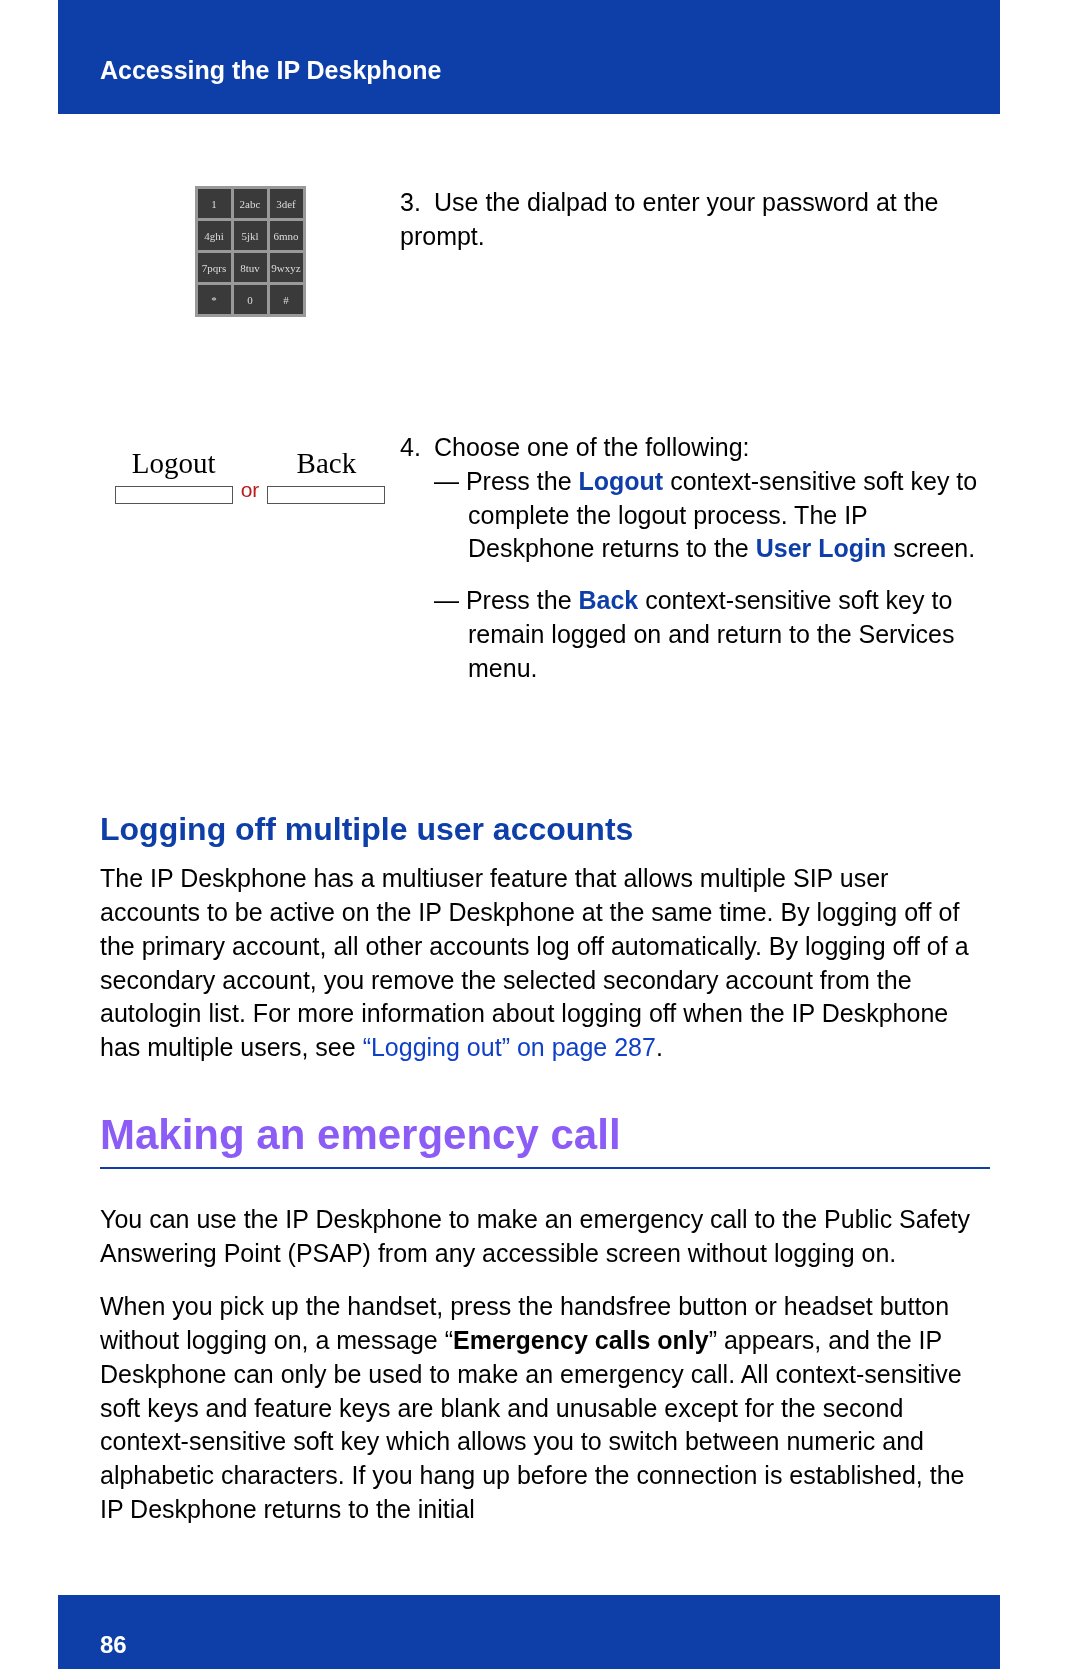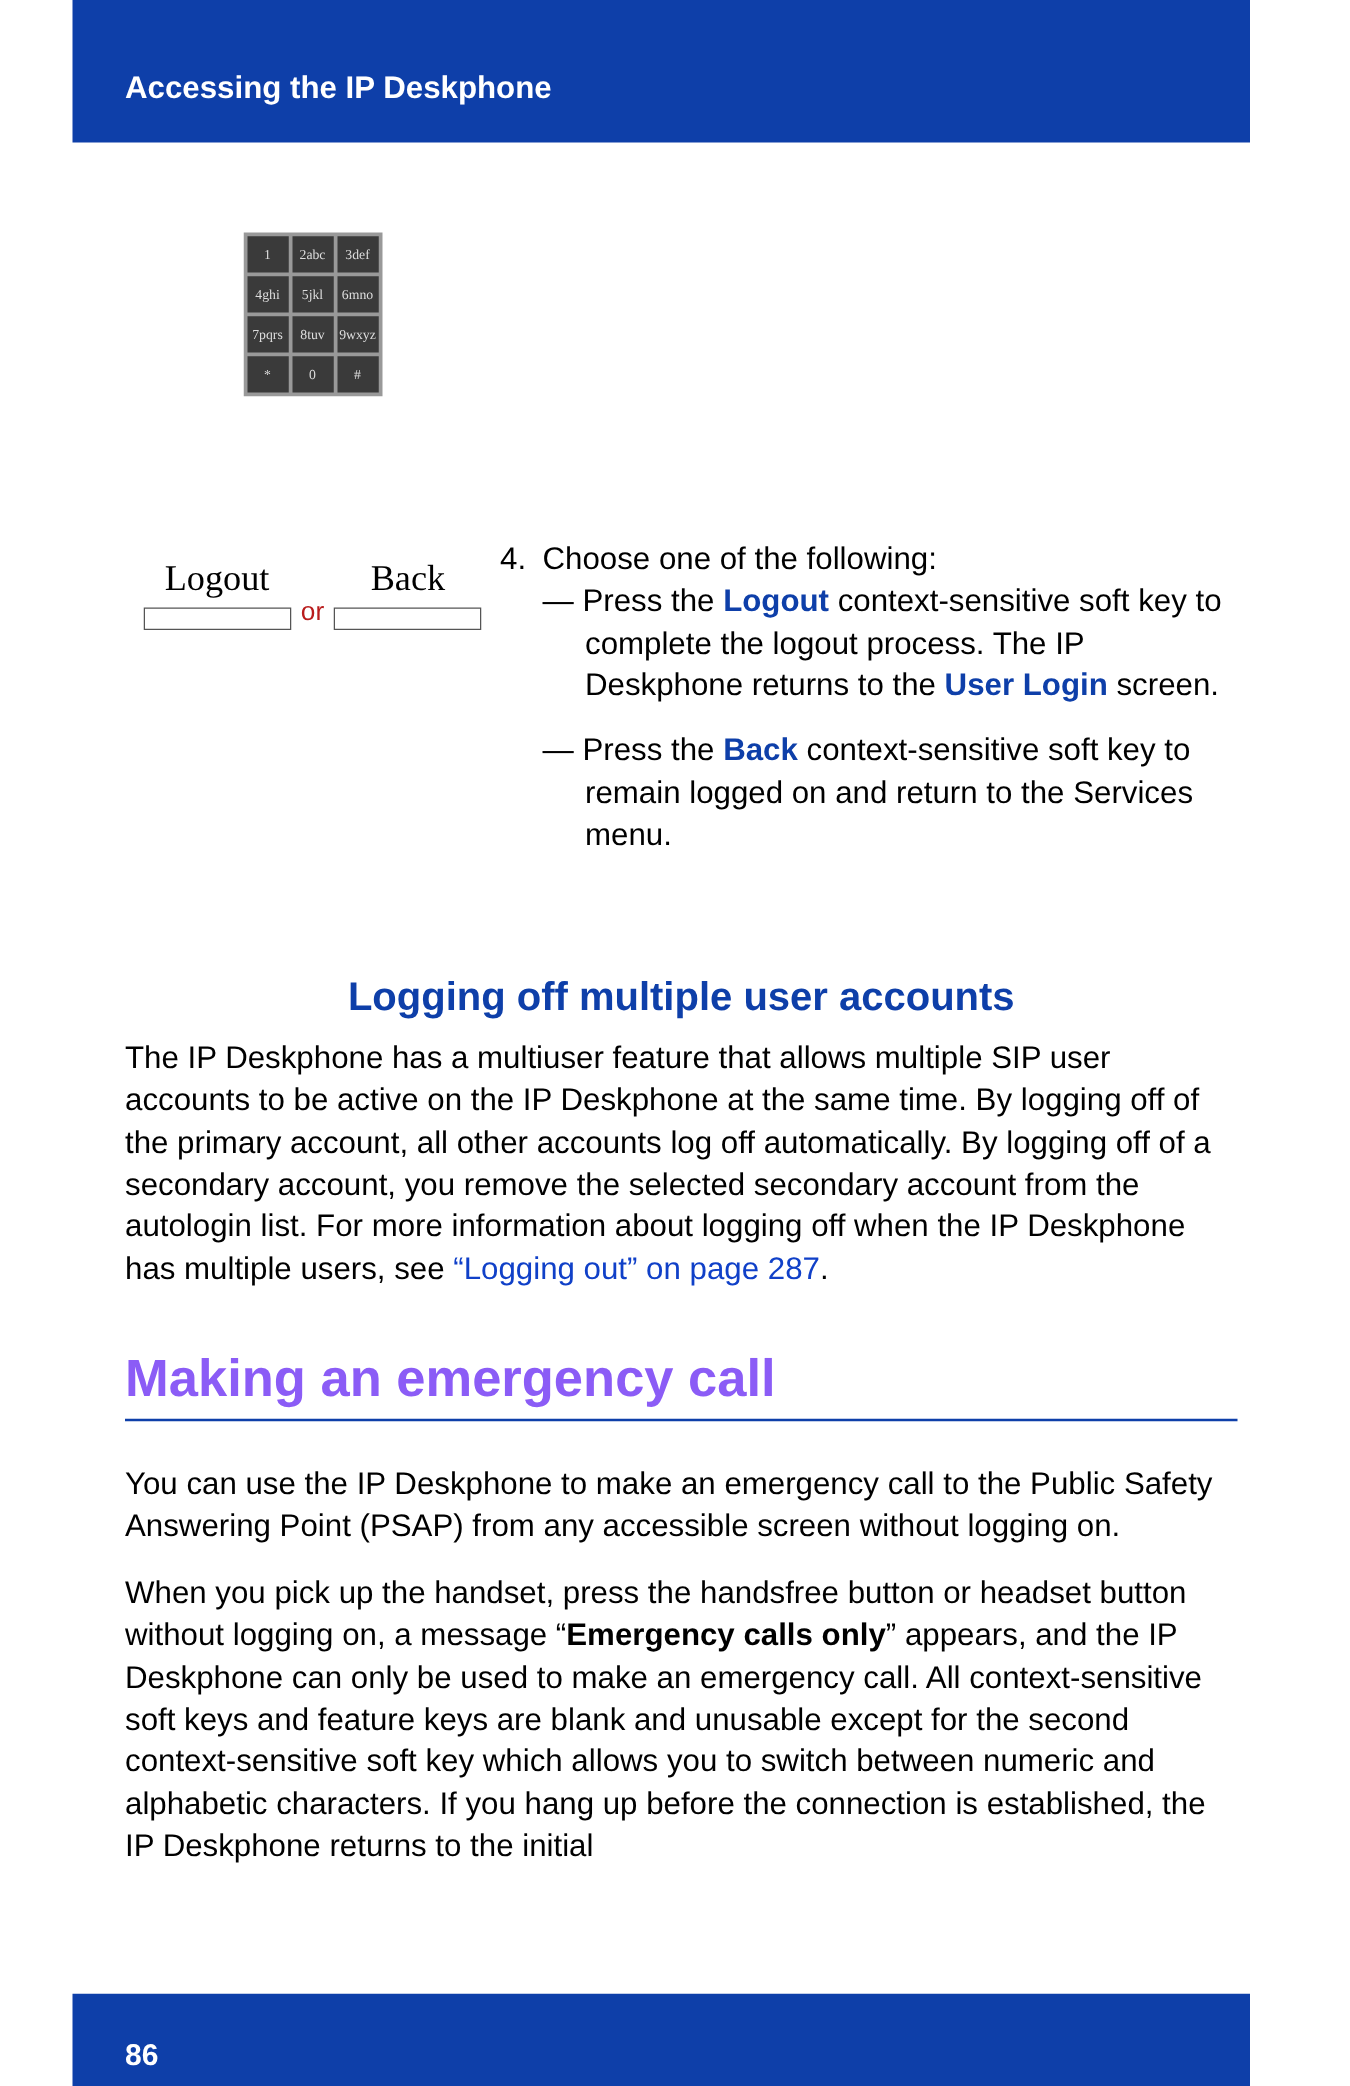--- a/index.html
+++ b/index.html
@@ -103,23 +103,22 @@
     .sublist p {
       text-indent: -34px;
       padding-left: 34px;
       margin-bottom: 18px;
     }
     .bold-blue { color: #0e3fa9; font-weight: bold; }
     .section-h2 {
       color: #0e3fa9;
       font-weight: bold;
       font-size: 32px;
-      margin-top: 76px;
-      font-family: Arial, Helvetica, sans-serif;
-      text-align: center;
+      margin-top: 108px;
+      font-family: Arial, Helvetica, sans-serif;
     }
     .body-para {
       font-size: 25px;
       line-height: 1.35;
       color: #000;
       margin-top: 14px;
     }
     .link-blue { color: #1040c8; text-align: right; }
     .section-h1 {
       color: #8b5cf6;
@@ -166,20 +165,23 @@
         <div class="key">5jkl</div>
         <div class="key">6mno</div>
         <div class="key">7pqrs</div>
         <div class="key">8tuv</div>
         <div class="key">9wxyz</div>
         <div class="key">*</div>
         <div class="key">0</div>
         <div class="key">#</div>
       </div>
     </div>
+    <div class="step-right">
+      <span class="num">3.</span><span>Use the dialpad to enter your password at the prompt.</span>
+    </div>
   </div>
 
   <div class="step-row" style="margin-top:110px">
     <div class="step-left">
       <div class="softkey-group">
         <div class="softkey-col">
           <div class="softkey-label">Logout</div>
           <div class="softkey-btn"></div>
         </div>
         <div class="or-text">or</div>

